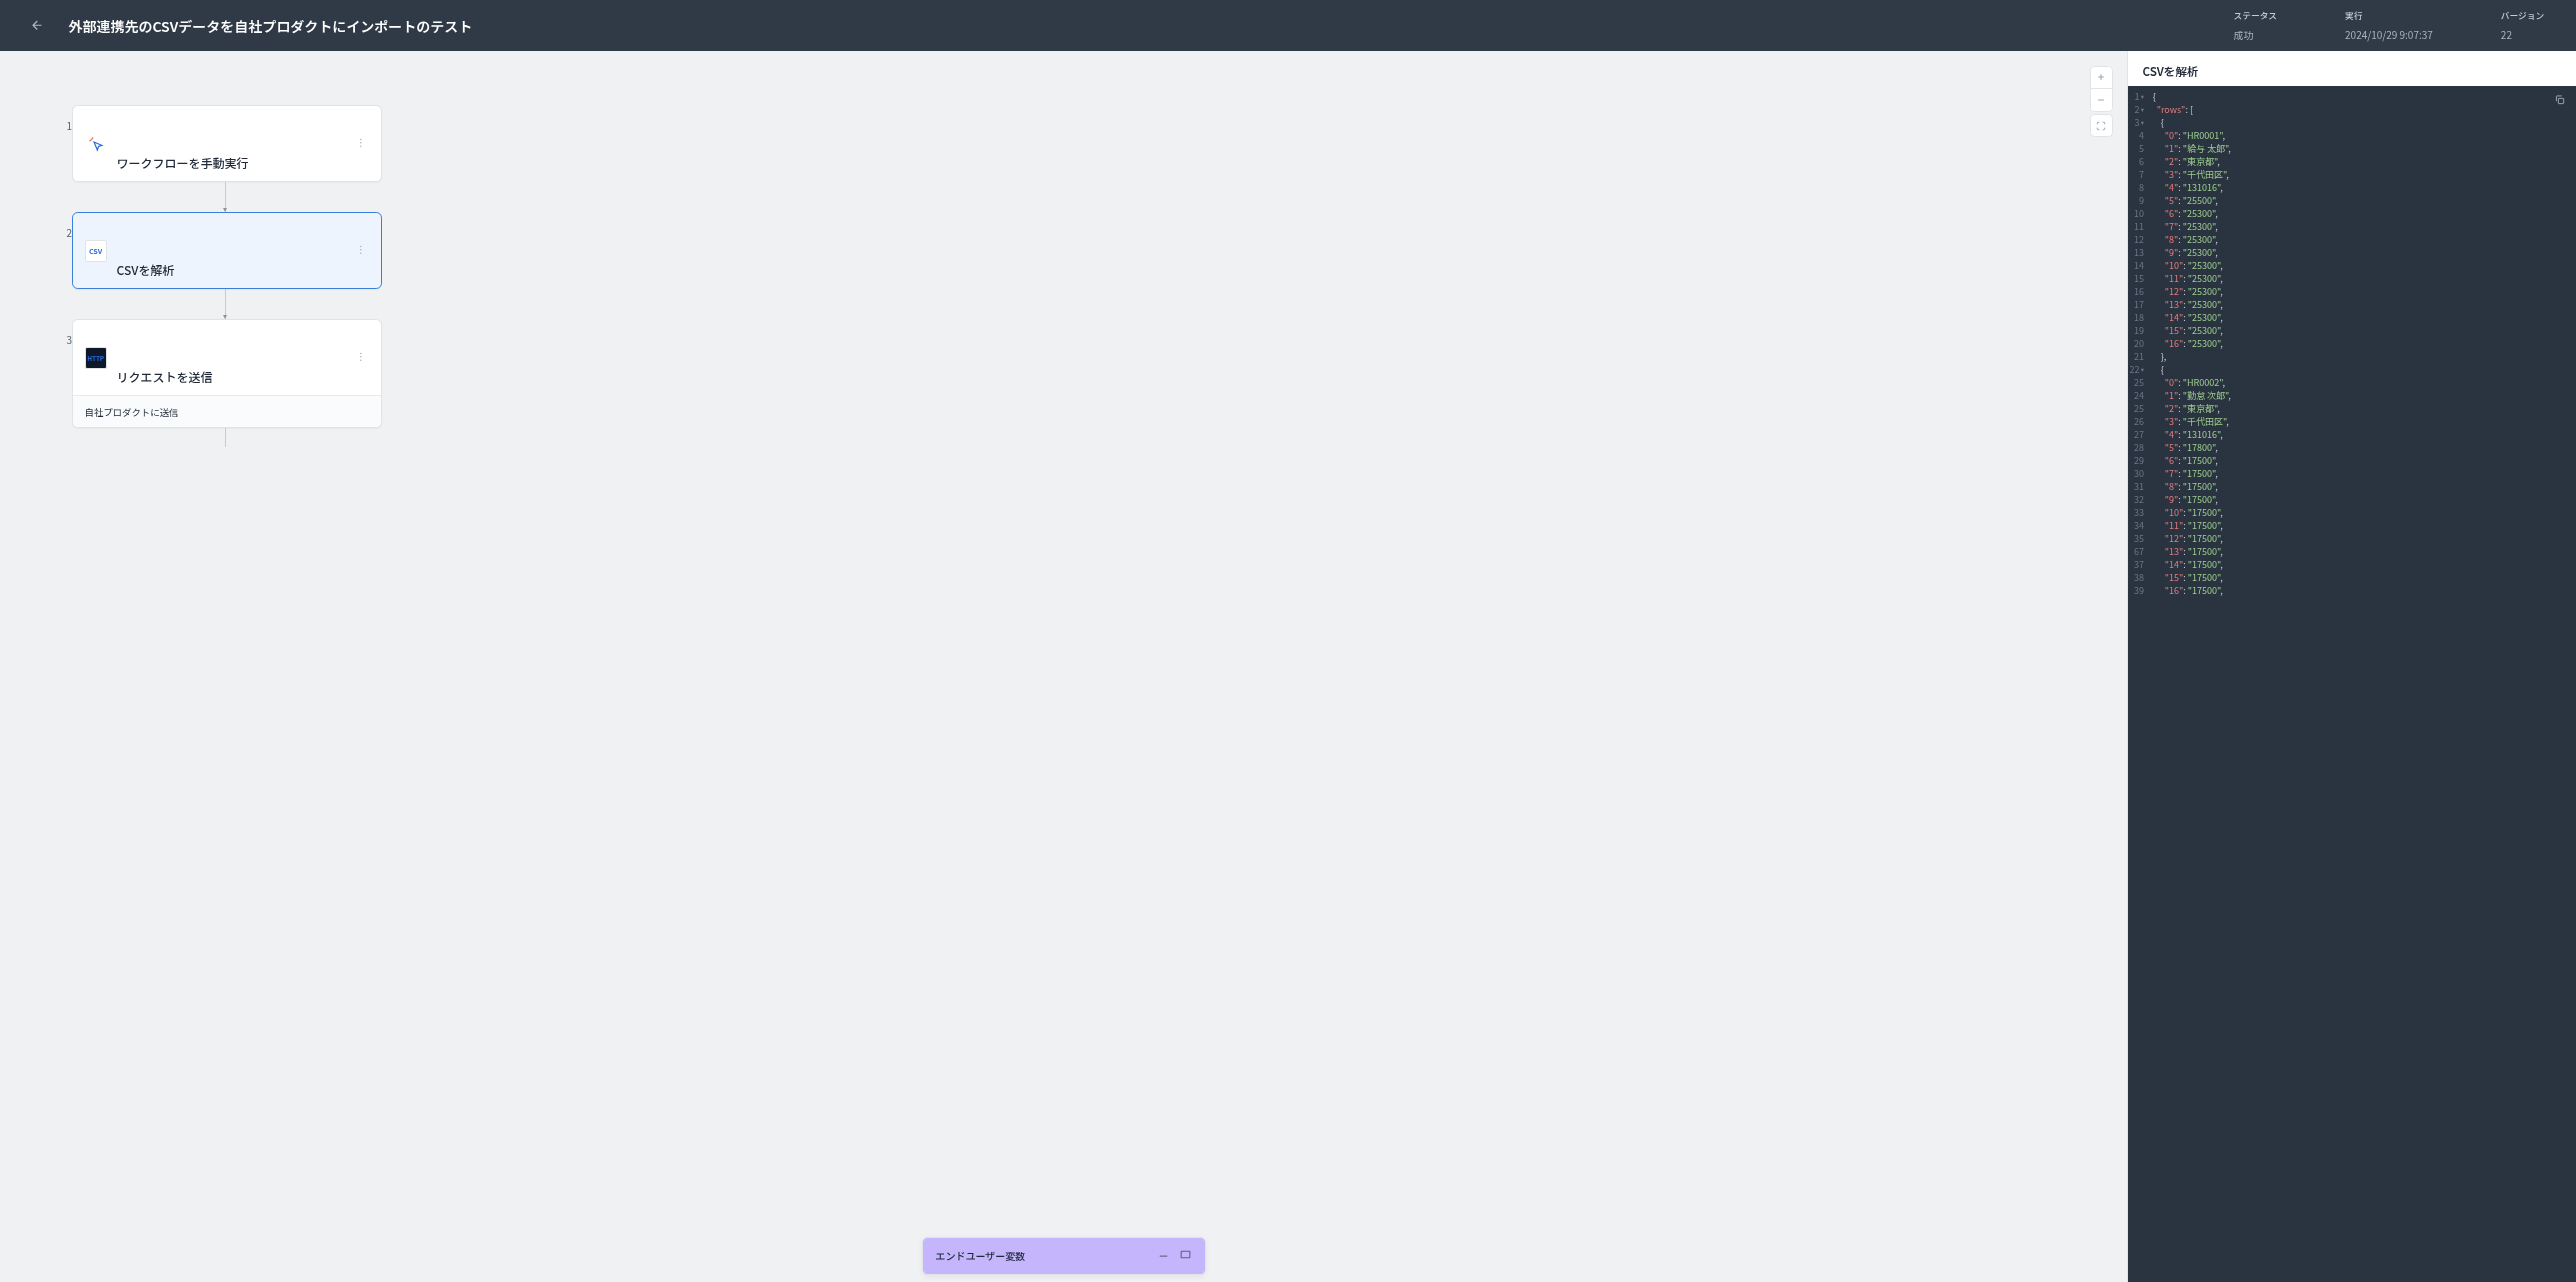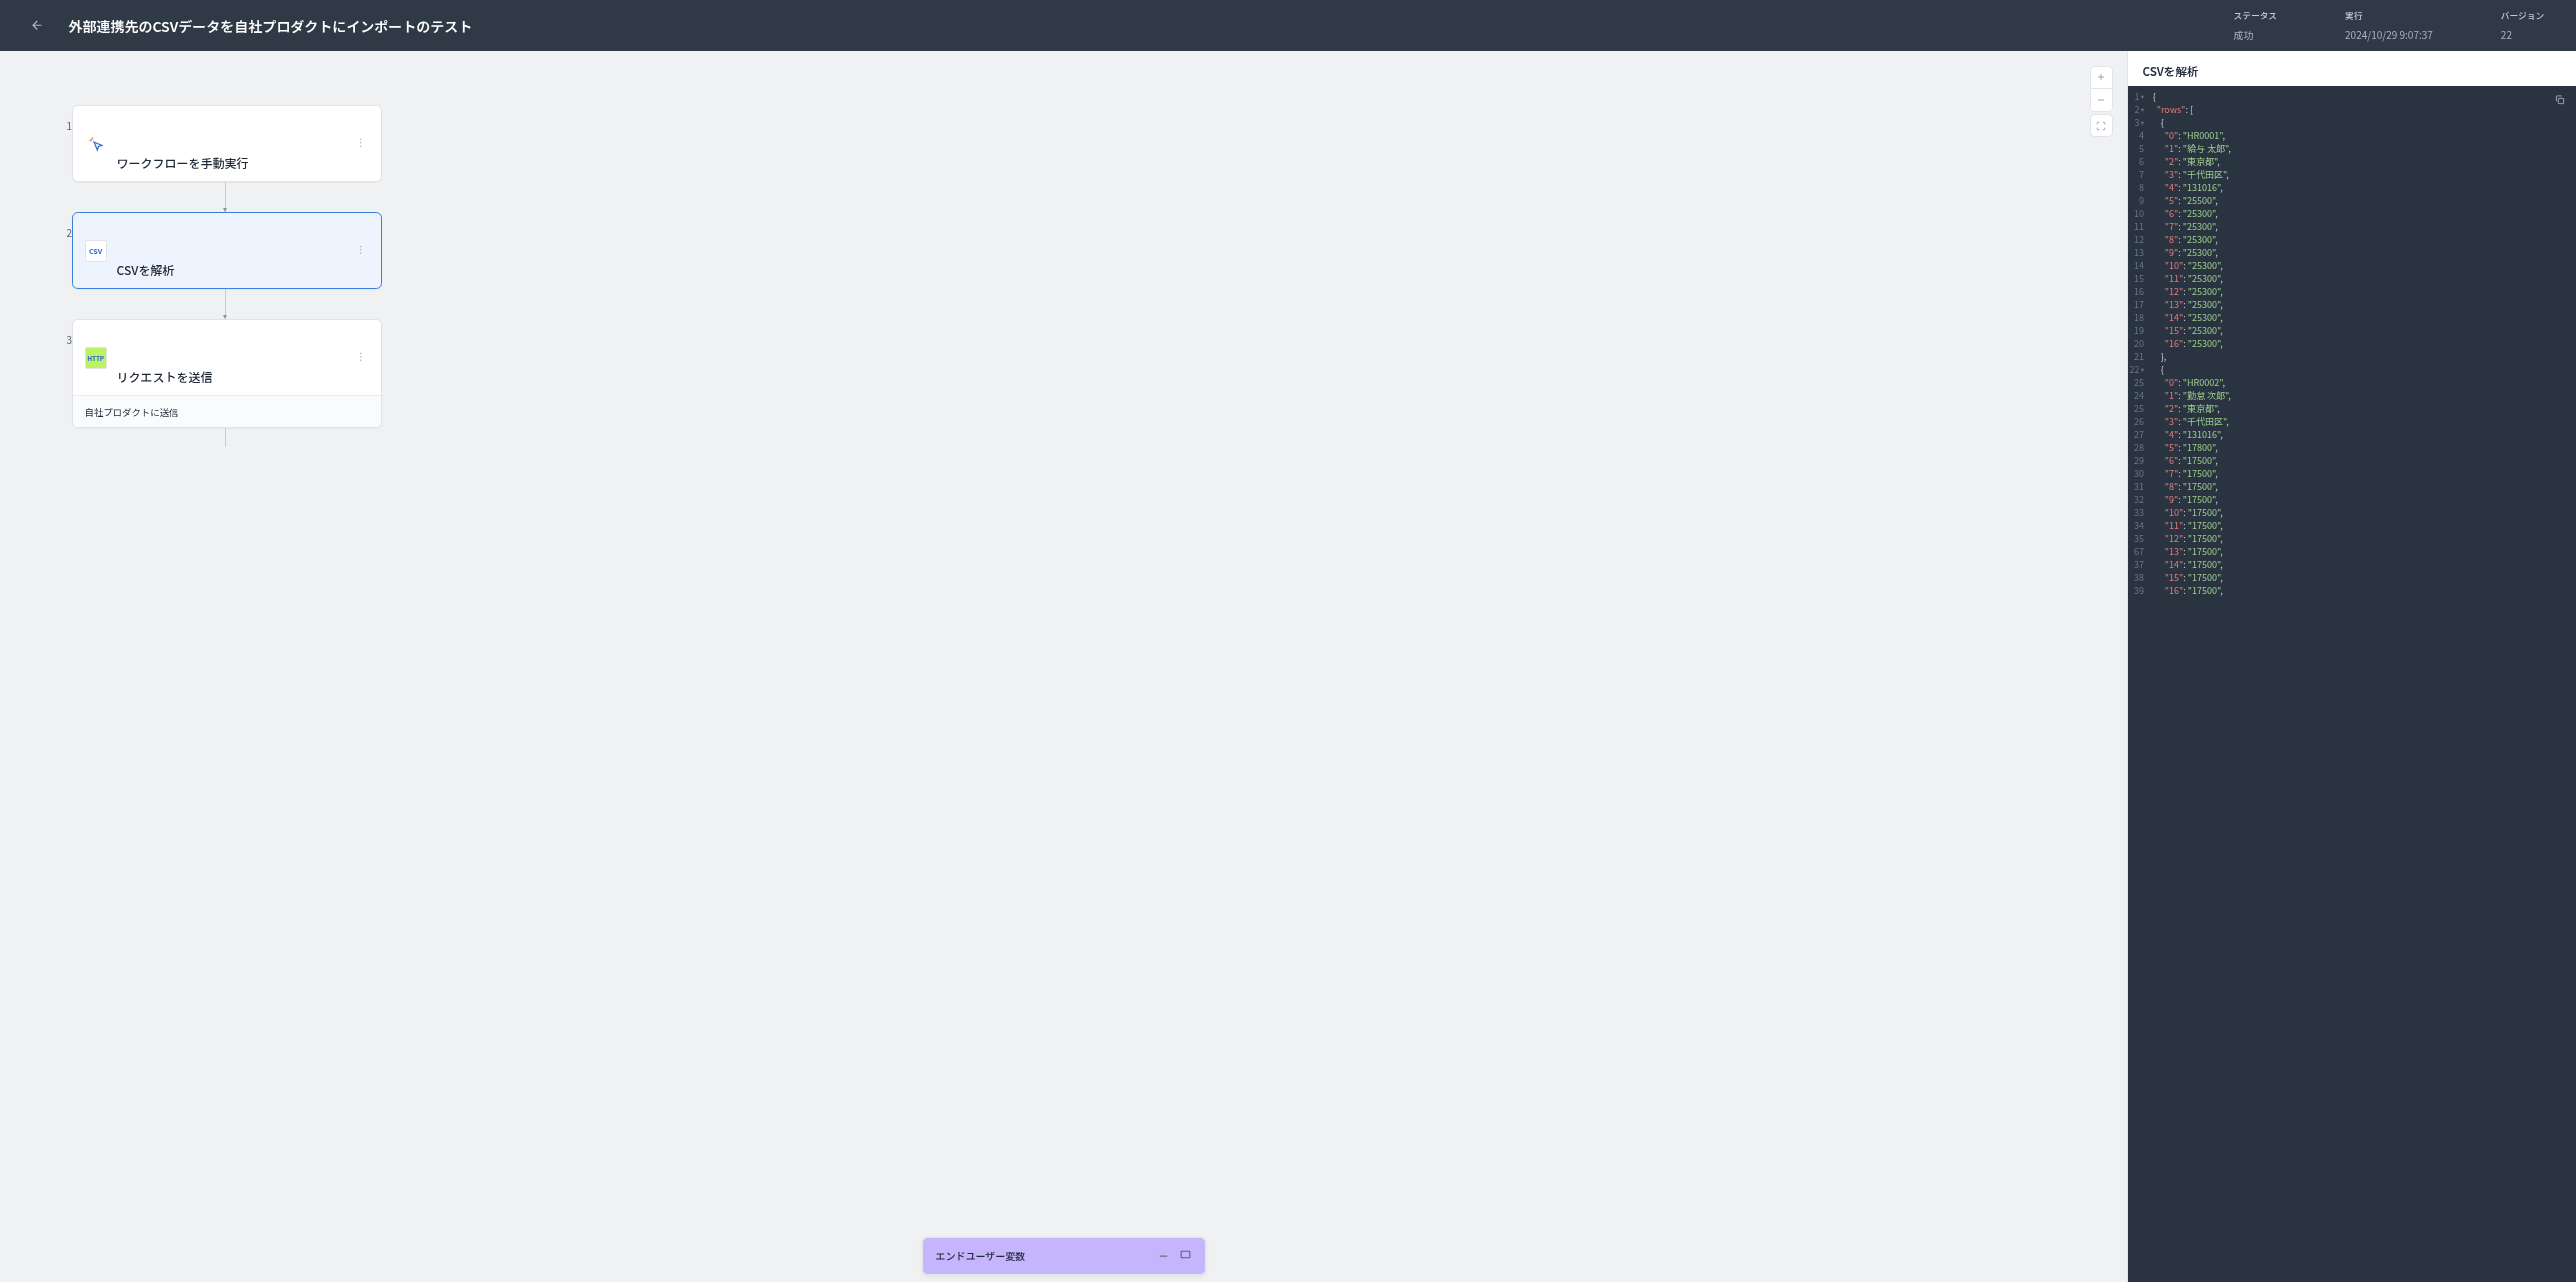--- a/index.html
+++ b/index.html
@@ -35,21 +35,21 @@
 
 .flow { position: absolute; top: 54px; left: 56px; width: 326px; }
 .node-row { display: flex; align-items: flex-start; margin-bottom: 0; }
 .node-num { width: 16px; text-align: right; color: #5a6470; font-size: 10px; padding-top: 13px; margin-right: 0; }
 .node-card { flex: 1; background: #fff; border: 0.7px solid #e0e3e8; border-radius: 5.8px; box-shadow: 0 0.7px 1.4px rgba(0,0,0,0.04); margin-left: 0; }
 .node-card.selected { border: 0.7px solid #3b7fdd; background: #edf4fd; }
 .node-head { display: flex; align-items: center; padding: 10px 11.6px; gap: 10px; }
 .node-icon { width: 22px; height: 22px; border-radius: 2px; display: flex; align-items: center; justify-content: center; font-size: 7.2px; font-weight: 700; }
 .node-icon.trigger { color: #2a6bd4; }
 .node-icon.csv { color: #2a6bd4; border: 0.7px solid #e0e3e8; background: #fff; }
-.node-icon.http { color: #2a6bd4; border: 0.7px solid #e0e3e8; background: #bef264; font-size: 6.5px; letter-spacing: -0.2px; }
+.node-icon.http { color: #2a6bd4; border: 0.7px solid #e0e3e8; background: #0f172a; font-size: 6.5px; letter-spacing: -0.2px; }
 .node-label { flex: 1; font-size: 12px; font-weight: 500; color: #1f2937; margin-top: 38px; }
 .node-menu { color: #a8b2be; font-size: 11.6px; cursor: pointer; padding: 0 2.9px; }
 .node-sub { padding: 8.7px 11.6px; border-top: 0.7px solid #e8eaee; font-size: 9.4px; color: #1f2937; background: #fafbfc; border-radius: 0 0 5.8px 5.8px; }
 .connector { height: 30px; display: flex; justify-content: center; margin-left: 16px; width: 305px; position: relative; }
 .connector::before { content: ''; position: absolute; top: 0; bottom: 0; width: 0.7px; background: #c3ccd6; left: 50%; }
 .connector::after { content: ''; position: absolute; bottom: 0; left: 50%; transform: translateX(-50%); width: 0; height: 0; border-left: 2.9px solid transparent; border-right: 2.9px solid transparent; border-top: 4.3px solid #8a94a1; }
 .connector.no-arrow::after { display: none; }
 .connector.short { height: 19px; }
 
 

